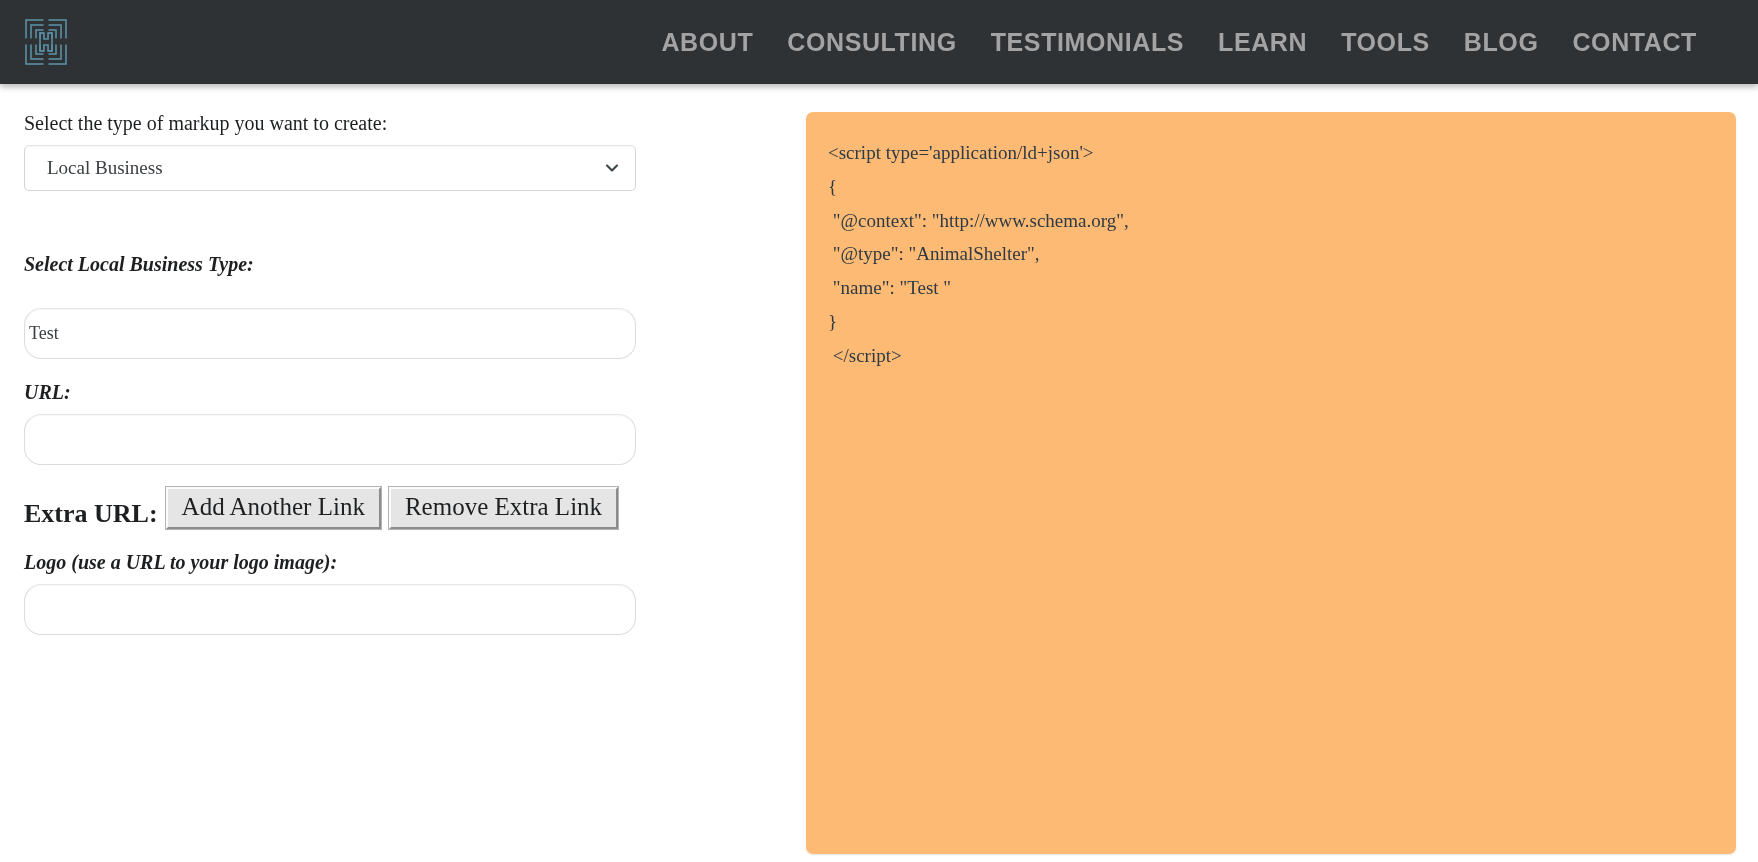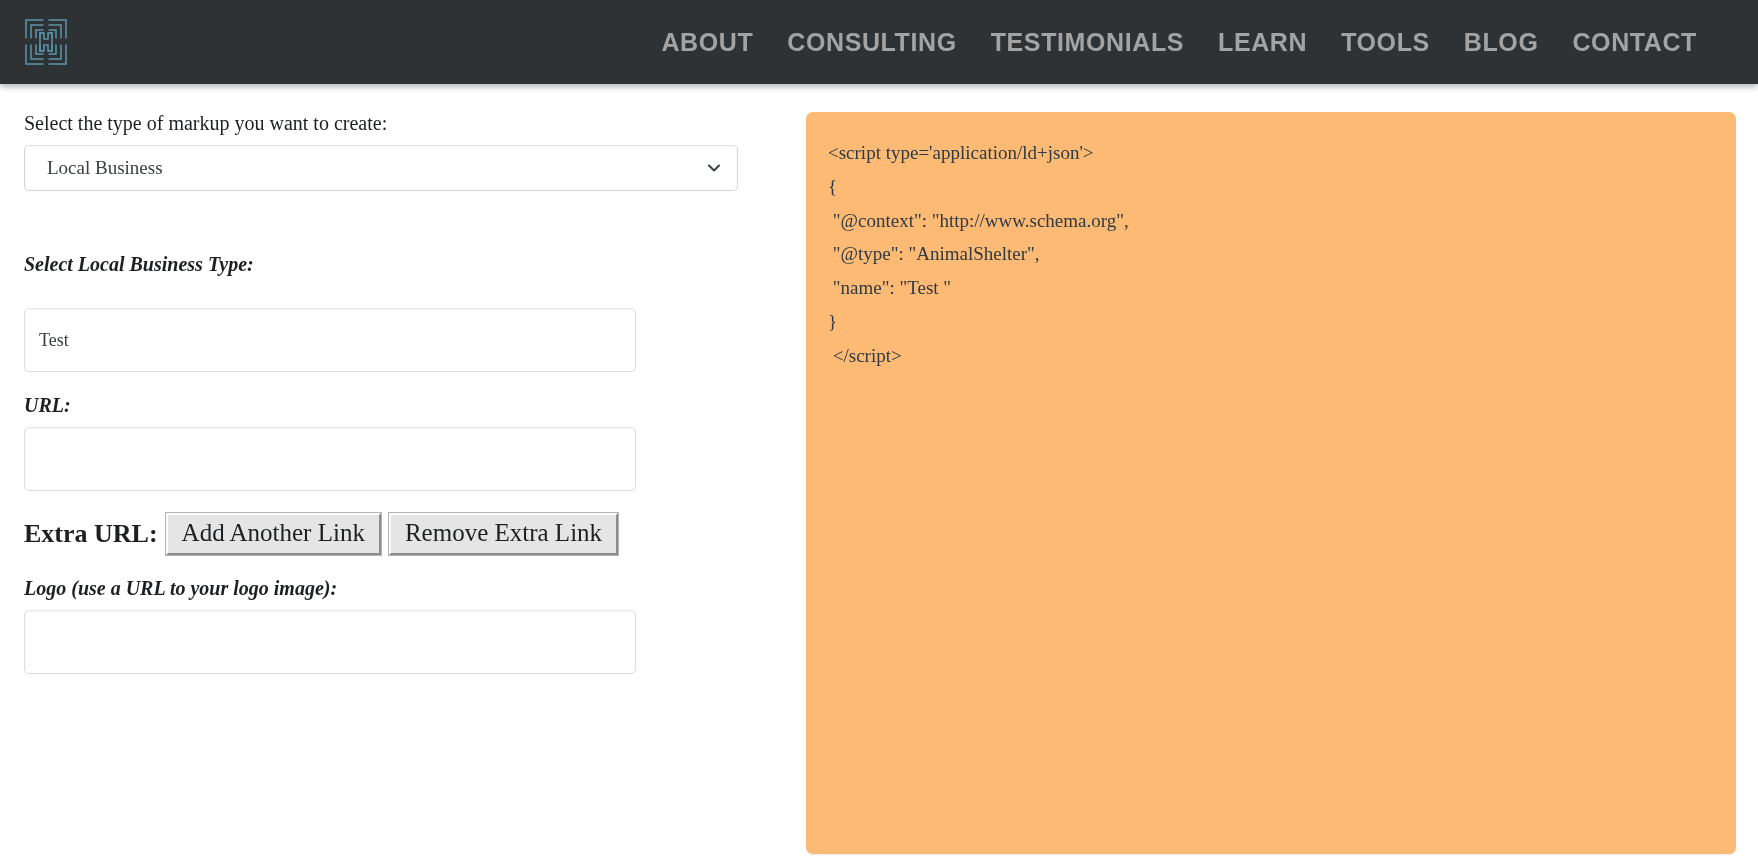--- a/index.html
+++ b/index.html
@@ -72,21 +72,21 @@
     font-family: "Liberation Serif", serif;
     font-size: 20px;
     color: #1d1f21;
     line-height: 1.15;
     margin: 0 0 10px 0;
   }
   .field-label.bold { font-weight: 700; font-style: italic; }
 
   .select-shell {
     position: relative;
-    width: 714px;
+    width: 612px;
     height: 46px;
     margin-bottom: 10px;
   }
   .select-box {
     width: 100%;
     height: 100%;
     background: #ffffff;
     border: 1px solid #d6d6d6;
     border-top-color: #e3e3e3;
     border-radius: 5px;
@@ -103,42 +103,42 @@
     position: absolute;
     right: 16px;
     top: 50%;
     transform: translateY(-50%);
     width: 16px; height: 16px;
     pointer-events: none;
   }
 
   .text-input {
     width: 612px;
-    height: 64px;
+    height: 51px;
     background: #ffffff;
     border: 1px solid #dcdcdc;
     border-top-color: #e6e6e6;
-    border-radius: 5px;
+    border-radius: 17px;
     box-shadow: inset 0 1px 2px rgba(0,0,0,0.04);
-    padding: 0 14px;
+    padding: 0 4px;
     font-family: "Liberation Serif", serif;
     font-size: 18px;
     color: #3a3f44;
     outline: none;
   }
   .text-input::placeholder { color: #a8a8a8; }
 
   .gap-lg { height: 52px; }
   .gap-md { height: 22px; }
   .gap-sm { height: 14px; }
 
   
   .extra-url-row {
     display: flex;
-    align-items: center;
+    align-items: flex-end;
     gap: 0px;
     margin-top: 8px;
     margin-bottom: 8px;
   }
   .extra-url-label {
     font-family: "Liberation Serif", serif;
     font-size: 26px;
     font-weight: 700;
     color: #1d1f21;
     margin-right: 8px;

